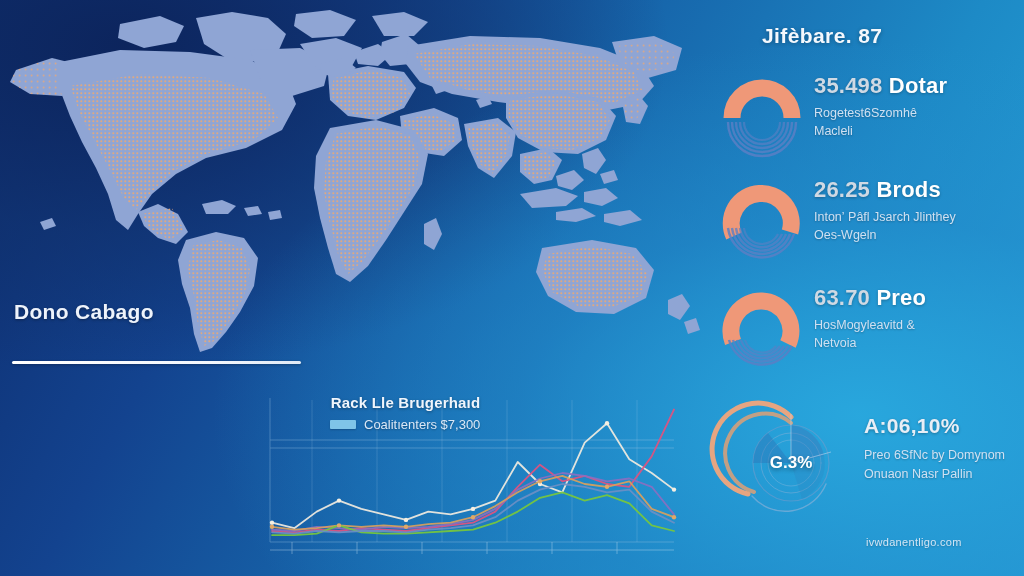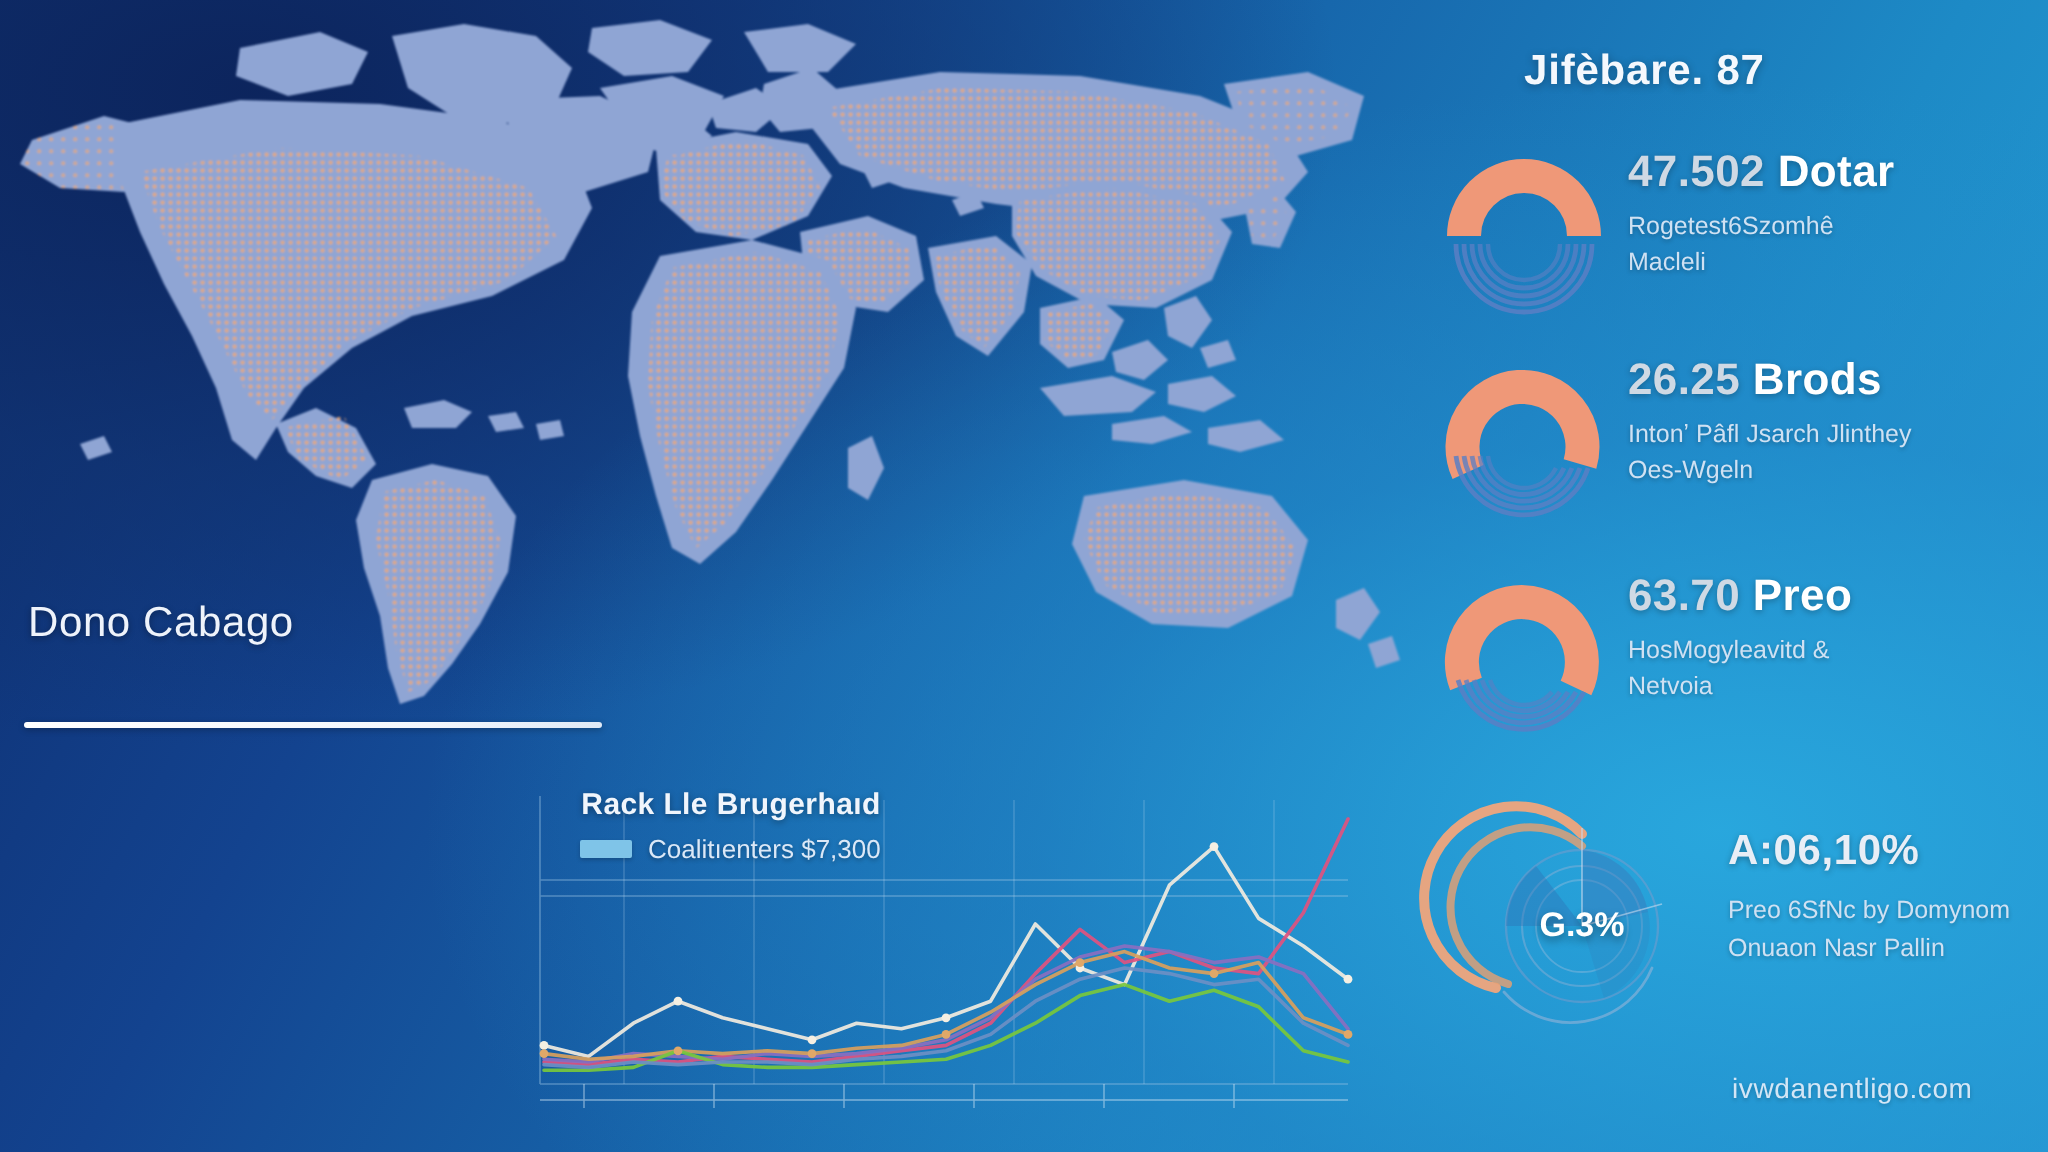--- a/index.html
+++ b/index.html
@@ -24,21 +24,21 @@
     position:absolute; left:0px; top:8px; width:706px; height:348px;
   }
   #map-wrap svg { width:100%; height:100%; display:block; }
   .land-base { fill:#8fa5d4; }
 
   
   #left-title {
     position:absolute; left:14px; top:300px; width:300px;
   }
   #left-title .t1 {
-    font-size:21px; font-weight:normal; color:#eef3fb;
+    font-size:21px; font-weight:bold; color:#eef3fb;
     letter-spacing:0.3px; line-height:1.15;
     text-shadow:0 1px 3px rgba(0,0,0,0.35);
   }
   #left-title .t2 {
     font-size:12px; color:#b9cbe6; margin-top:5px;
     letter-spacing:0.2px;
     text-shadow:0 1px 2px rgba(0,0,0,0.3);
   }
   #left-divider {
     position:absolute; left:12px; top:361px; width:289px; height:3px;
@@ -66,21 +66,21 @@
     position:absolute; left:262px; top:392px; width:420px; height:176px;
   }
   #chart-head { position:absolute; left:28px; top:2px; }
   #chart-head .ct {
     font-size:15px; font-weight:bold; color:#f0f5fc;
     letter-spacing:0.2px; white-space:nowrap;
     text-shadow:0 1px 3px rgba(0,0,0,0.35);
     text-align:right;
   }
   #chart-legend {
-    display:flex; align-items:center; gap:8px; margin-top:6px;
+    display:flex; align-items:center; gap:8px; margin-top:6px;margin-left:40px;
   }
   #chart-legend .sw {
     width:26px; height:9px; background:#7fc4e8; border-radius:1px;
     box-shadow:0 1px 2px rgba(0,0,0,0.2);
   }
   #chart-legend .lt {
     font-size:13px; color:#dbe8f7; white-space:nowrap;
     text-shadow:0 1px 2px rgba(0,0,0,0.3);
   }
   #chart-svg { position:absolute; left:0; top:0; width:420px; height:176px; }
@@ -126,21 +126,21 @@
     letter-spacing:0.3px; white-space:nowrap;
     text-shadow:0 1px 3px rgba(0,0,0,0.3);
   }
   #gauge-row .gl {
     font-size:12.5px; color:#cfe1f3; line-height:1.55; margin-top:8px;
     text-shadow:0 1px 2px rgba(0,0,0,0.25);
   }
 
   #footer-url {
     position:absolute; left:160px; top:536px;
-    font-size:14px; color:#d3e6f6; letter-spacing:0.3px;
+    font-size:11px; color:#d3e6f6; letter-spacing:0.3px;
     text-shadow:0 1px 2px rgba(0,0,0,0.22);
   }
 </style>
 </head>
 <body>
 
 <div id="stage">
 
   <div id="map-wrap">
     <svg viewBox="0 0 706 348" preserveAspectRatio="none">
@@ -315,21 +315,21 @@
             <path d="M12 42 A30 30 0 0 1 72 42" stroke="#ef9878" stroke-width="17"></path>
             <path d="M8 46 A34 34 0 0 0 76 46" stroke="#5b7fc4" stroke-width="2.4" opacity="0.85"></path>
             <path d="M12 46 A30 30 0 0 0 72 46" stroke="#5b7fc4" stroke-width="2.4" opacity="0.8"></path>
             <path d="M16 46 A26 26 0 0 0 68 46" stroke="#5b7fc4" stroke-width="2.4" opacity="0.75"></path>
             <path d="M20 46 A22 22 0 0 0 64 46" stroke="#5b7fc4" stroke-width="2.4" opacity="0.7"></path>
             <path d="M24 46 A18 18 0 0 0 60 46" stroke="#5b7fc4" stroke-width="2.2" opacity="0.62"></path>
           </g>
         </svg>
       </div>
       <div class="txt">
-        <div class="sv"><span class="num">47.502</span> <span>Dotar</span></div>
+        <div class="sv"><span class="num">35.498</span> <span>Dotar</span></div>
         <div class="sl">
           <span>Rogetest6Szomhê</span><br>
           <span>Macleli</span>
         </div>
       </div>
     </div>
 
     <div class="stat-row" style="top:180px;">
       <div class="donut">
         <svg viewBox="0 0 84 84">

